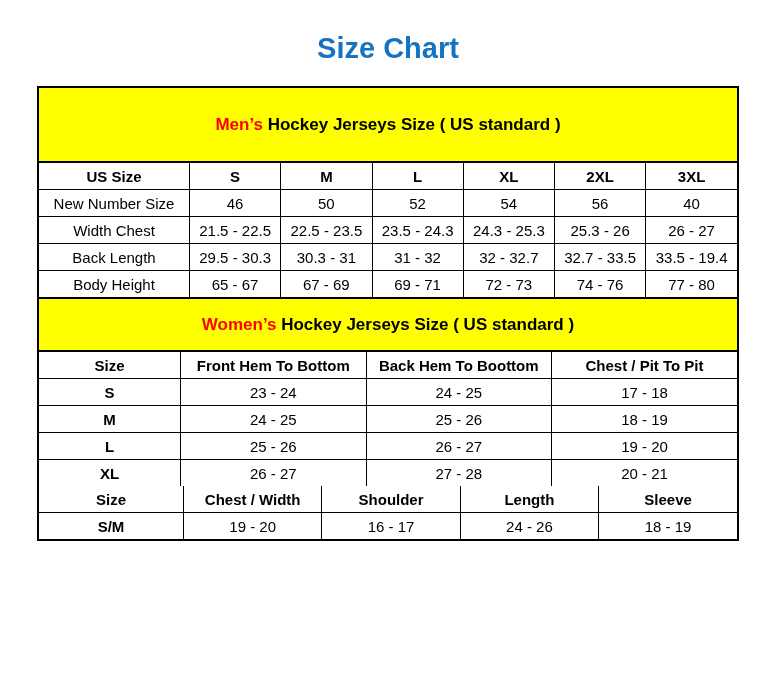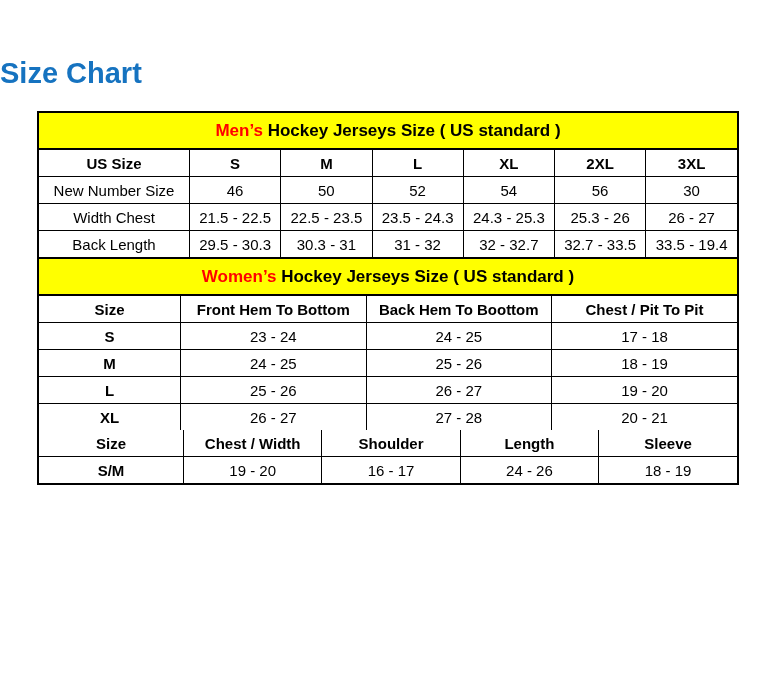--- a/index.html
+++ b/index.html
@@ -6,45 +6,46 @@
     margin: 0;
     padding: 0;
     background: #ffffff;
     width: 776px;
     height: 692px;
     font-family: "Liberation Sans", "DejaVu Sans", sans-serif;
     color: #000000;
     overflow: hidden;
   }
   .page-title {
-    padding-top: 57px;
+    padding-top: 32px;
     margin: 0;
+    text-align: center;
     font-size: 29px;
     font-weight: bold;
     color: #1673c0;
     letter-spacing: 0px;
   }
   .chart-wrap {
     width: 698px;
     margin: 21px 0 0 37px;
     border: 2px solid #000000;
     background: #ffffff;
   }
   .section-title {
     background: #ffff00;
     text-align: center;
     font-weight: bold;
     font-size: 17px;
     line-height: 21px;
-    padding: 7px 0;
+    padding: 15px 0;
     border-top: 2px solid #000;
     border-bottom: 2px solid #000;
   }
   .section-title.first {
-    padding: 7px 0;
+    padding: 26px 0;
     border-top: none;
   }
   .section-title .hl { color: #ff0000; }
   table {
     width: 100%;
     border-collapse: collapse;
     border-style: hidden; 
     table-layout: fixed;
   }
   th, td {
@@ -93,39 +94,48 @@
         </tr>
       </thead>
       <tbody>
         <tr>
           <td>New Number Size</td>
           <td>46</td>
           <td>50</td>
           <td>52</td>
           <td>54</td>
           <td>56</td>
-          <td>30</td>
+          <td>40</td>
         </tr>
         <tr>
           <td>Width Chest</td>
           <td>21.5 - 22.5</td>
           <td>22.5 - 23.5</td>
           <td>23.5 - 24.3</td>
           <td>24.3 - 25.3</td>
           <td>25.3 - 26</td>
           <td>26 - 27</td>
         </tr>
         <tr>
           <td>Back Length</td>
           <td>29.5 - 30.3</td>
           <td>30.3 - 31</td>
           <td>31 - 32</td>
           <td>32 - 32.7</td>
           <td>32.7 - 33.5</td>
           <td>33.5 - 19.4</td>
+        </tr>
+        <tr>
+          <td>Body Height</td>
+          <td>65 - 67</td>
+          <td>67 - 69</td>
+          <td>69 - 71</td>
+          <td>72 - 73</td>
+          <td>74 - 76</td>
+          <td>77 - 80</td>
         </tr>
       </tbody>
     </table>
 
   <div class="section-title">
     <span class="hl">Women’s</span><span> Hockey Jerseys Size ( US standard )</span>
   </div>
   <table class="womens labels-bold">
       <thead>
         <tr>

